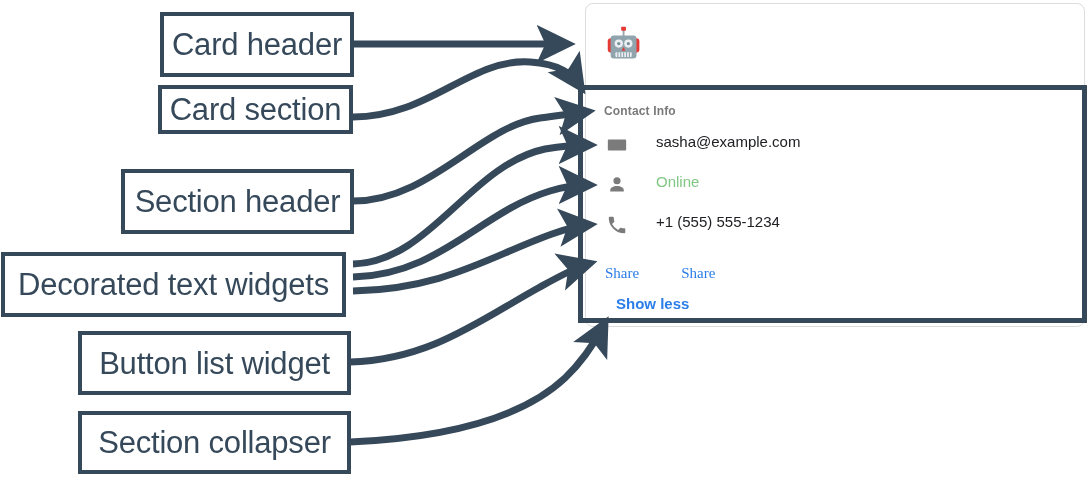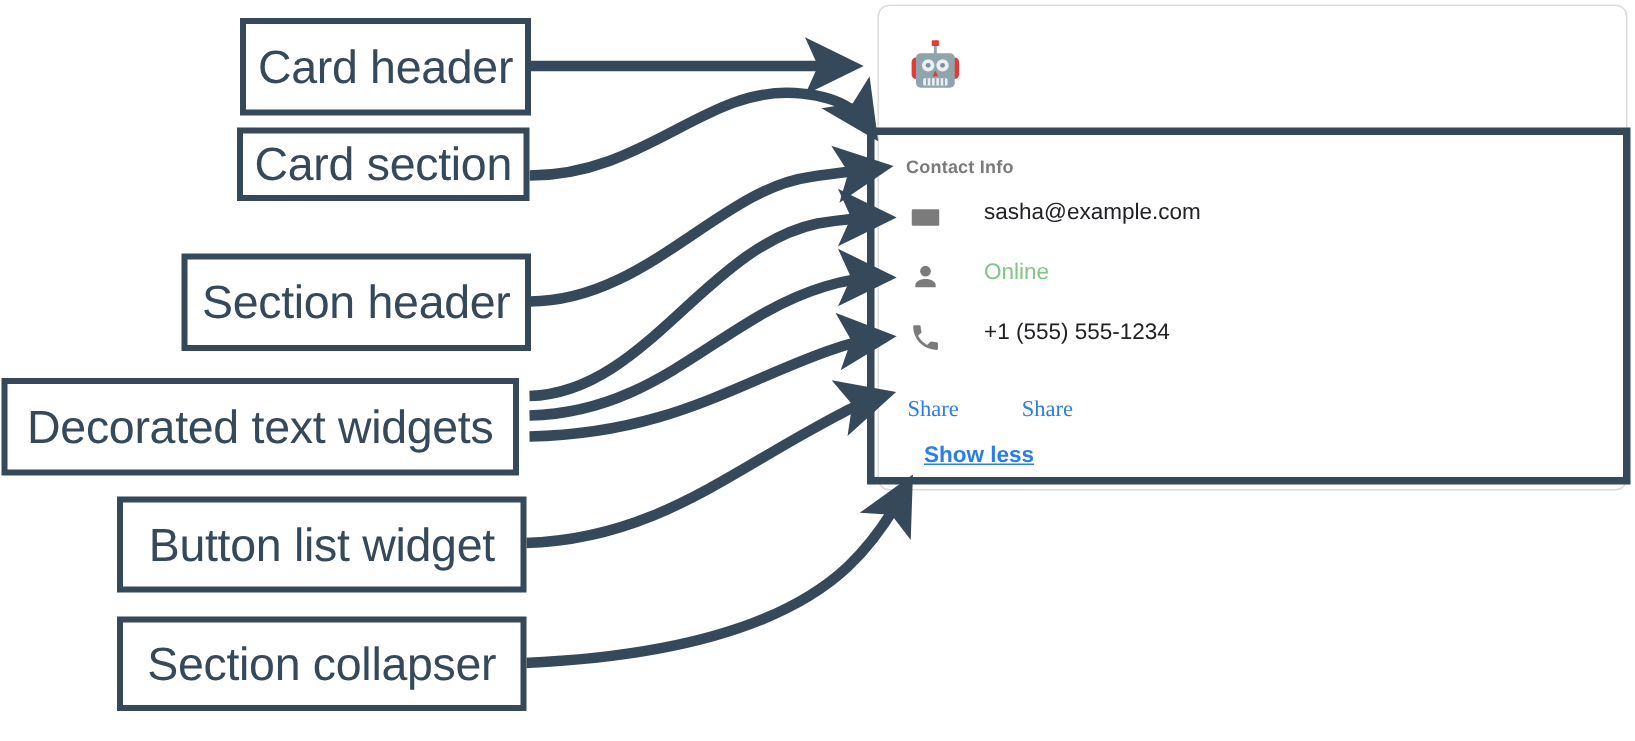--- a/index.html
+++ b/index.html
@@ -138,21 +138,20 @@
     cursor: pointer;
   }
   .link-btn.share { margin-right: 42px; }
   .collapser {
     margin-top: 13px;
     margin-left: 14px;
     font-size: 15px;
     font-weight: bold;
     color: #2b7de9;
     cursor: pointer;
-    text-decoration: underline;
   }
 
   
   #section-highlight {
     position: absolute;
     left: 578px;
     top: 85px;
     width: 509px;
     height: 238px;
     box-sizing: border-box;

